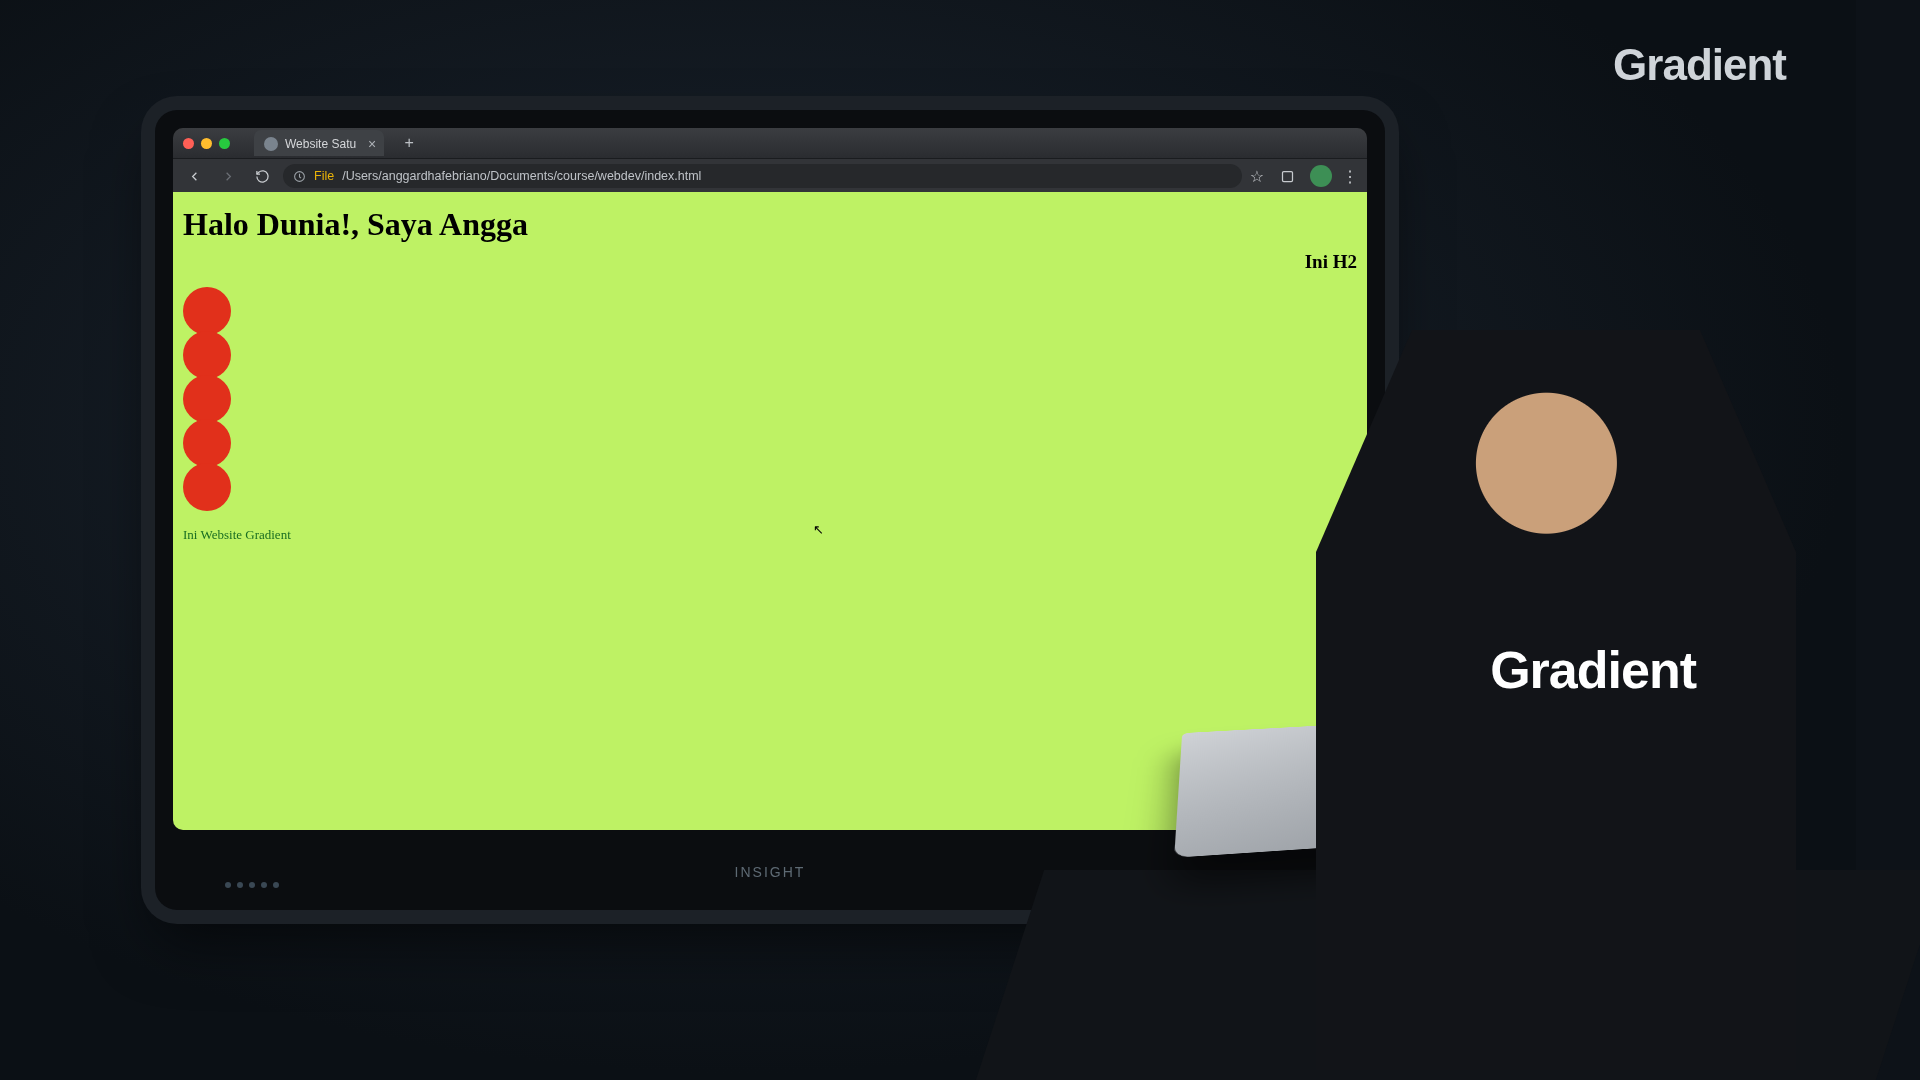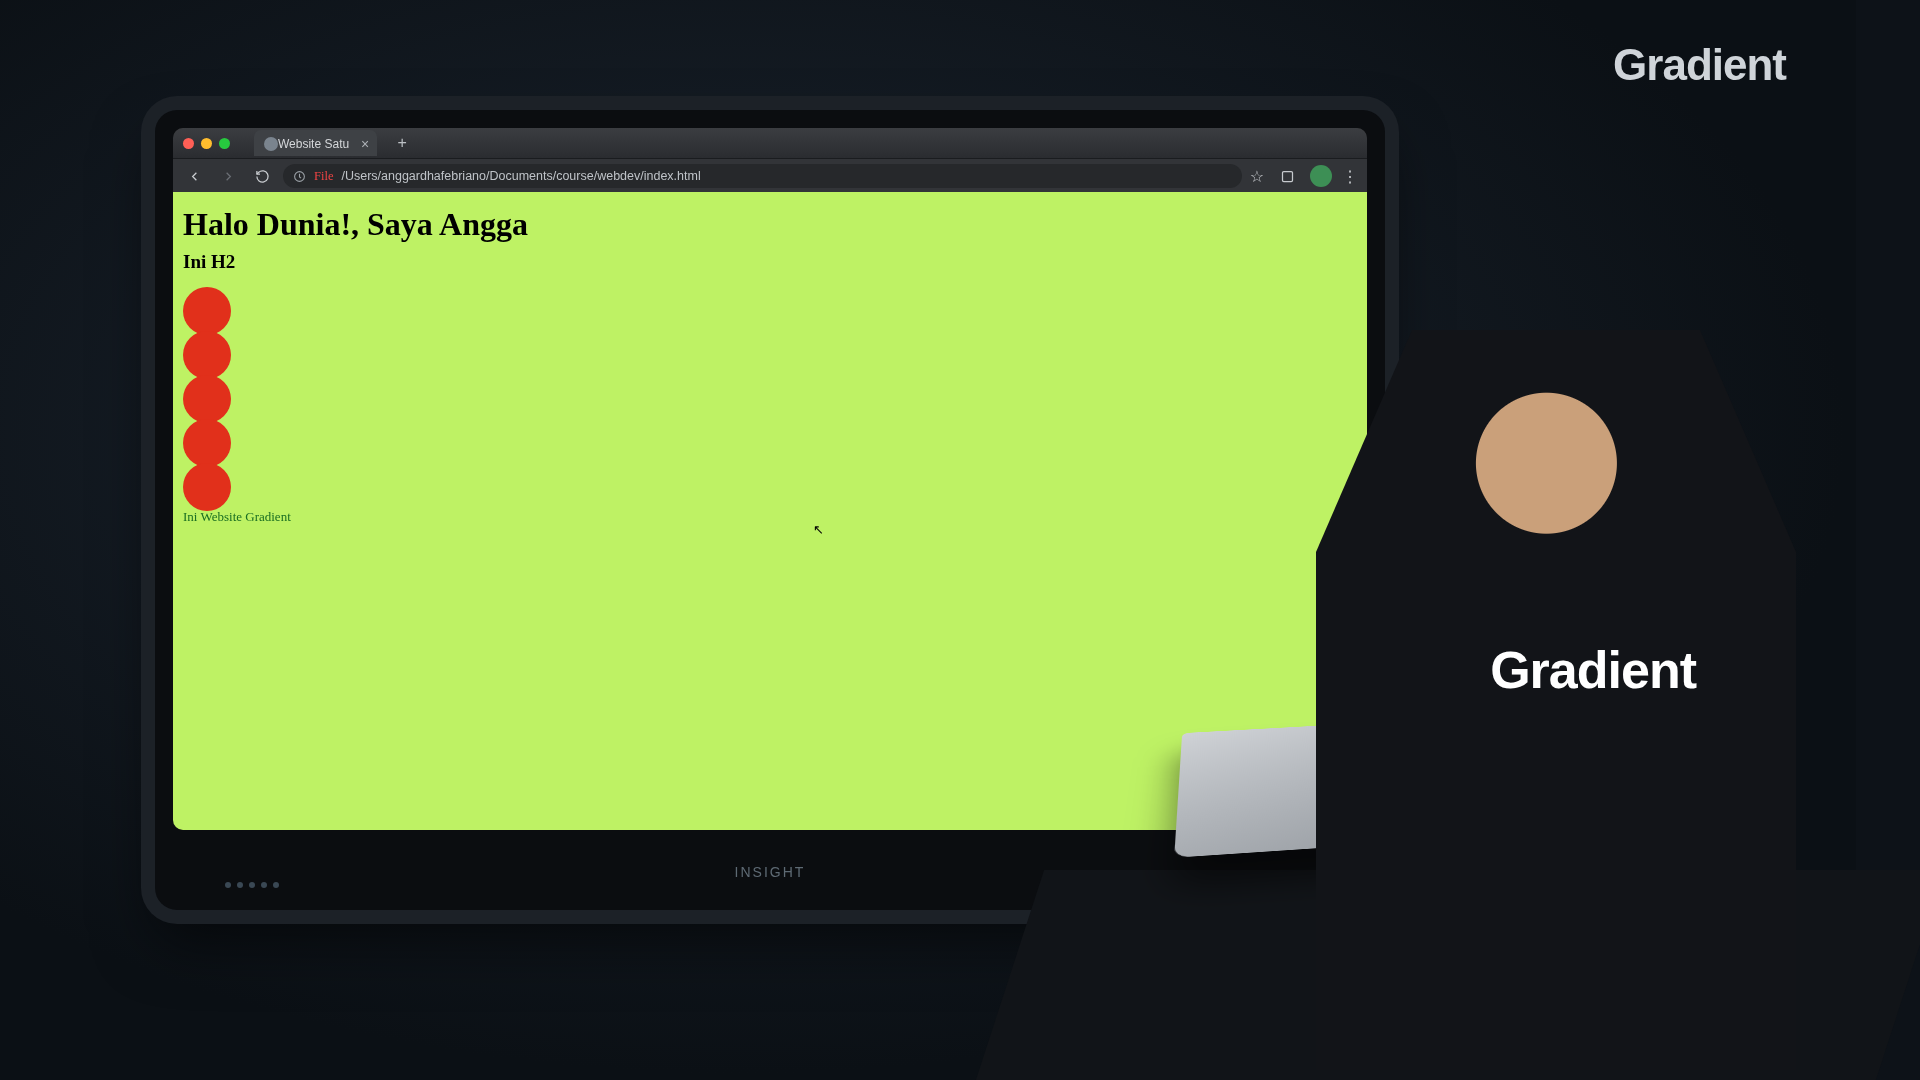--- a/index.html
+++ b/index.html
@@ -11,46 +11,46 @@
   .tv-status{position:absolute;bottom:22px;left:70px;display:flex;gap:6px;}
   .tv-status i{width:6px;height:6px;border-radius:50%;background:#3a4854;display:block;}
   
   
   .titlebar{height:30px;background:linear-gradient(#3b3d41,#2a2c30);display:flex;align-items:center;padding:0 10px;gap:8px;border-bottom:1px solid #1a1c1f;}
   .traffic{display:flex;gap:7px;}
   .traffic span{width:11px;height:11px;border-radius:50%;}
   .tr-close{background:#ff5f56;}
   .tr-min{background:#ffbd2e;}
   .tr-max{background:#27c93f;}
-  .tab{display:flex;align-items:center;margin-left:16px;background:#3e4145;border-radius:7px 7px 0 0;height:24px;padding:2px 28px 0 10px;color:#d5d7da;font-size:12px;position:relative;}
+  .tab{display:flex;align-items:center;margin-left:16px;background:#3e4145;border-radius:7px 7px 0 0;height:24px;padding:2px 28px 0 10px;color:#d5d7da;font-size:12px;position:relative;gap:7px;}
   .tab .favicon{width:14px;height:14px;border-radius:50%;background:#7a848e;}
   .tab .close{position:absolute;right:8px;color:#adb1b6;font-size:14px;line-height:1;}
   .newtab{width:22px;height:22px;display:flex;align-items:center;justify-content:center;color:#bcc0c5;font-size:16px;margin-left:6px;}
   
   .toolbar{height:34px;background:#323438;border-bottom:1px solid #232427;display:flex;align-items:center;padding:0 8px;gap:8px;}
   .nav-btn{width:26px;height:26px;display:flex;align-items:center;justify-content:center;color:#c7cace;border-radius:50%;cursor:pointer;}
   .nav-btn.dis{color:#6a6e74;}
   .url{flex:1;height:24px;background:#26282b;border-radius:14px;display:flex;align-items:center;padding:0 10px;color:#bfc3c8;font-size:12.5px;overflow:hidden;white-space:nowrap;gap:8px;}
-  .url .scheme{color:#ef4444;font-family:Liberation Serif, serif;}
+  .url .scheme{color:#eab308;}
   .url svg{flex:none;}
   .right-icons{display:flex;gap:10px;align-items:center;}
   .ext{width:22px;height:22px;border-radius:50%;background:#3d8f55;}
   .star{color:#c7cace;}
   .kebab{color:#c7cace;letter-spacing:1px;font-size:16px;}
   
   .viewport{position:absolute;top:64px;left:0;right:0;bottom:0;background:#bef264;overflow:hidden;}
   .page{padding:14px 10px 10px 10px;color:#000;}
   .page h1{margin:0 0 8px 0;font-size:32px;font-family:"Times New Roman",serif;font-weight:700;}
-  .page h2{margin:0 0 14px 0;font-size:19px;font-family:"Times New Roman",serif;font-weight:700;}
+  .page h2{margin:0 0 14px 0;font-size:19px;font-family:"Times New Roman",serif;font-weight:700;text-align:right;}
   .page p{margin:0 0 6px 0;font-size:13px;}
   .para-desc{color:#b23;}
   .para-green{color:#0a0a0a;}
   .dots{margin-top:8px;}
   .dot{width:48px;height:48px;background:#e1301b;border-radius:50%;margin-bottom:-4px;}
-  .link-text{color:#1a6e22;font-size:13px;margin-top:2px;display:block;font-family:"Times New Roman",serif;}
+  .link-text{color:#1a6e22;font-size:13px;margin-top:20px;display:block;font-family:"Times New Roman",serif;}
   .cursor{position:absolute;left:640px;top:330px;font-size:13px;color:#000;}
   
   
   .laptop{position:absolute;left:1180px;top:675px;width:310px;height:210px;background:linear-gradient(160deg,#cfd2d6,#93989e);border-radius:8px 8px 14px 14px;transform:perspective(900px) rotateX(55deg) rotateZ(-6deg);box-shadow:0 40px 40px rgba(0,0,0,.5);}
   .laptop::after{content:"";position:absolute;left:50%;top:50%;width:24px;height:24px;margin:-12px 0 0 -12px;border-radius:50%;background:#6b7178;}
   .person{position:absolute;right:60px;top:330px;width:480px;height:740px;background:radial-gradient(circle at 48% 18%,#caa07a 0 70px,transparent 71px),#121418;border-radius:60px 60px 0 0;clip-path:polygon(20% 0,80% 0,100% 30%,100% 100%,0 100%,0 30%);}
   .shirt-text{position:absolute;right:160px;top:640px;color:#fff;font-weight:700;font-size:52px;letter-spacing:-1px;}
   .desk{position:absolute;left:1010px;top:870px;width:900px;height:210px;background:#111418;transform:skewX(-18deg);}
 </style>
 </head>

